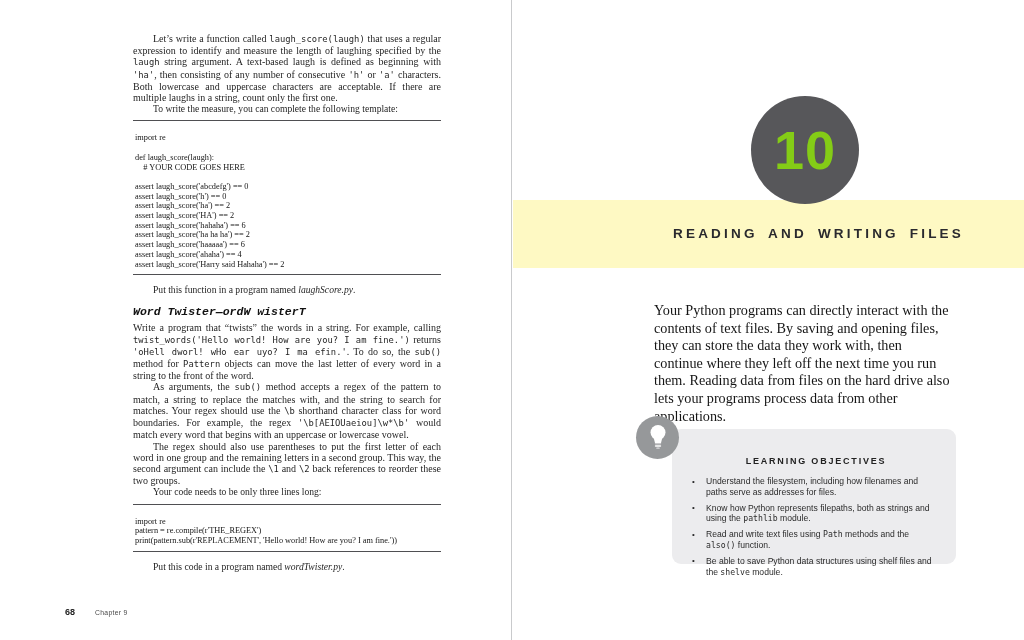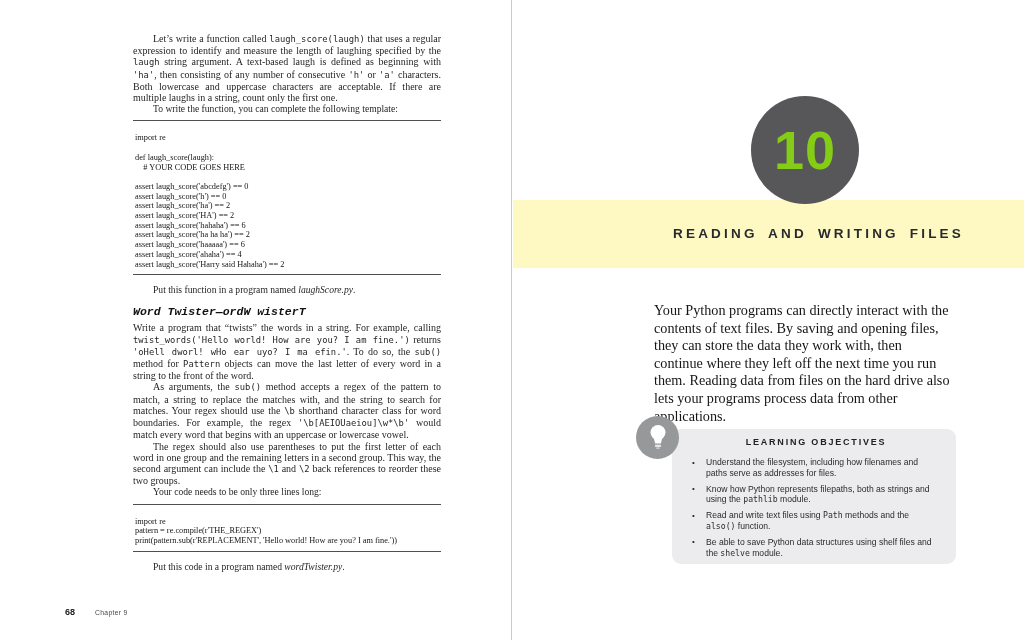--- a/index.html
+++ b/index.html
@@ -36,38 +36,38 @@
                 font-weight:bold; font-size:13.5px; letter-spacing:3.2px; word-spacing:4px; color:#2a2a2e; }
   .chapter-circle { position:absolute; left:239px; top:96px; width:108px; height:108px; border-radius:50%;
                     background:#57575a; display:flex; align-items:center; justify-content:center; z-index:2; }
   .chapter-num { font-family:"Liberation Sans", sans-serif; font-weight:bold; font-size:54px;
                  color:#84cc16; letter-spacing:1px; }
   .intro-p { position:absolute; left:142px; top:302px; width:300px; font-size:14.2px;
              line-height:17.6px; text-align:left; color:#151515; }
   .bulb-circle { position:absolute; left:124px; top:416px; width:43px; height:43px; border-radius:50%;
                  background:#96989a; z-index:2; display:flex; align-items:center; justify-content:center; }
   .obj-box { position:absolute; left:160px; top:429px; width:284px; height:135px; background:#ececee;
-             border-radius:9px; padding:8px 16px 10px 20px; }
+             border-radius:9px; padding:27px 16px 10px 20px; }
   .obj-title { text-align:center; font-family:"Liberation Sans", sans-serif; font-weight:bold;
                font-size:9px; letter-spacing:1.8px; color:#222; margin-bottom:10px; }
   .obj-list { list-style:none; }
   .obj-list li { display:flex; font-family:"Liberation Sans", sans-serif; font-size:8.6px;
                  line-height:10.8px; color:#2b2b2b; margin-bottom:5px; }
   .obj-list .marker { width:14px; flex:0 0 14px; font-size:8px; padding-top:0.5px; }
   .code-sans { font-family:"DejaVu Sans Mono", monospace; font-size:0.95em; }
 </style>
 </head>
 <body>
 
 <div class="spread">
 
   <div class="page-left">
     <div class="lcol">
       <p class="body-p indent"><span>Let’s write a function called </span><span class="code">laugh_score(laugh)</span><span> that uses a regular expression to identify and measure the length of laughing specified by the </span><span class="code">laugh</span><span> string argument. A text-based laugh is defined as beginning with </span><span class="code">'ha'</span><span>, then consisting of any number of consecutive </span><span class="code">'h'</span><span> or </span><span class="code">'a'</span><span> characters. Both lowercase and uppercase characters are acceptable. If there are multiple laughs in a string, count only the first one.</span></p>
-      <p class="lead">To write the function, you can complete the following template:</p>
+      <p class="lead">To write the measure, you can complete the following template:</p>
       <div class="codeblock">import re
 
 def laugh_score(laugh):
     # YOUR CODE GOES HERE
 
 assert laugh_score('abcdefg') == 0
 assert laugh_score('h') == 0
 assert laugh_score('ha') == 2
 assert laugh_score('HA') == 2
 assert laugh_score('hahaha') == 6

